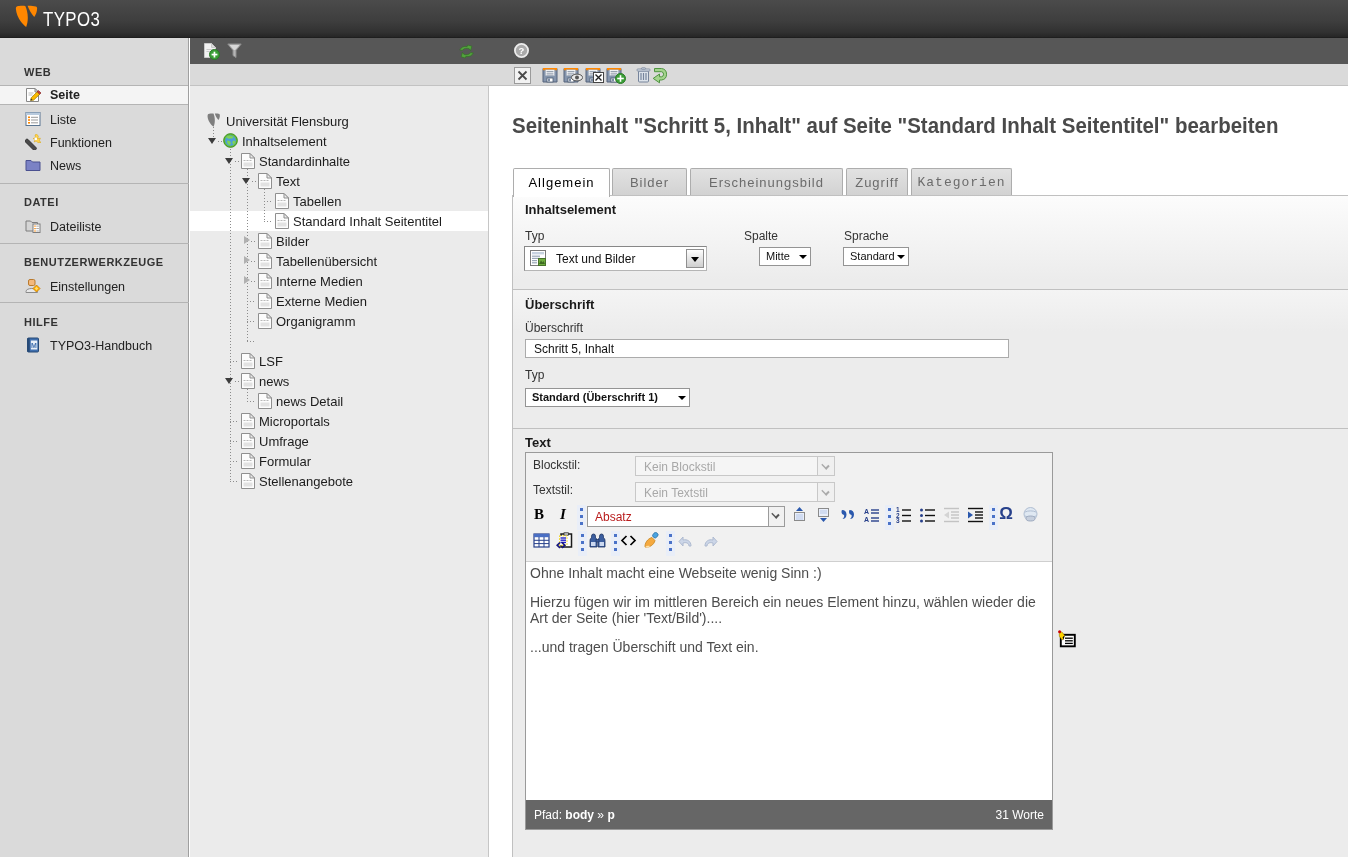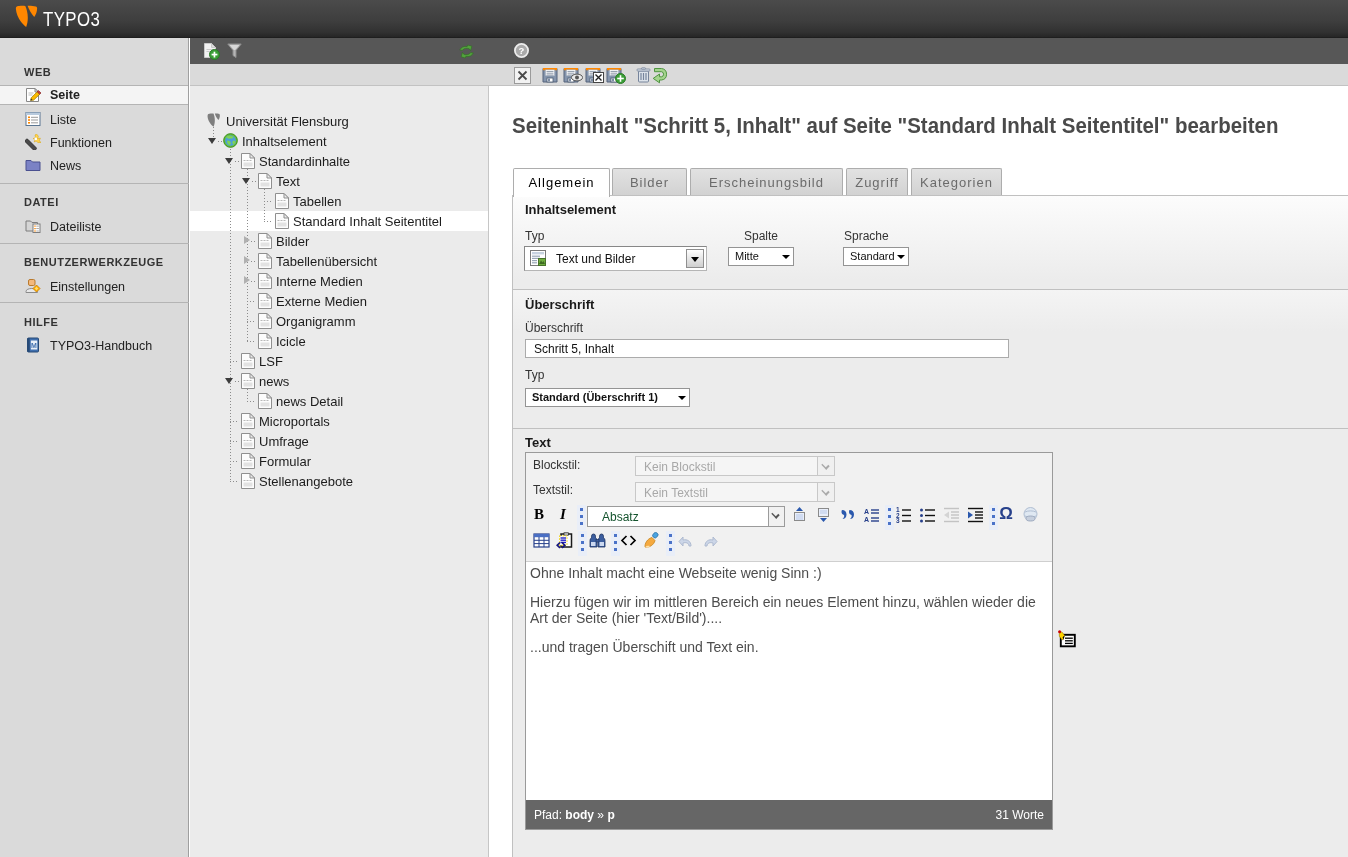--- a/index.html
+++ b/index.html
@@ -376,26 +376,20 @@
         <use href="#docicon"></use>
       </svg>
       <span class="abs" style="left:86px;top:3px">Externe Medien</span>
     </div>
   <div class="trow" style="left:0;top:225px;width:299px">
       <svg class="abs" style="left:68px;top:2px" width="14" height="16">
         <use href="#docicon"></use>
       </svg>
       <span class="abs" style="left:86px;top:3px">Organigramm</span>
     </div>
-  <div class="trow" style="left:0;top:245px;width:299px">
-      <svg class="abs" style="left:68px;top:2px" width="14" height="16">
-        <use href="#docicon"></use>
-      </svg>
-      <span class="abs" style="left:86px;top:3px">Icicle</span>
-    </div>
   <div class="trow" style="left:0;top:265px;width:299px">
       <svg class="abs" style="left:51px;top:2px" width="14" height="16">
         <use href="#docicon"></use>
       </svg>
       <span class="abs" style="left:69px;top:3px">LSF</span>
     </div>
   <div class="trow" style="left:0;top:285px;width:299px">
       <span class="arr-open" style="left:35px;top:7px"></span>
       <svg class="abs" style="left:51px;top:2px" width="14" height="16">
         <use href="#docicon"></use>
@@ -434,21 +428,21 @@
     </div>
 </div>
 
 <div id="content" class="abs">
   <div id="pagetitle">Seiteninhalt "Schritt 5, Inhalt" auf Seite "Standard Inhalt Seitentitel" bearbeiten</div>
 
   <div class="tab tabact" style="left:24px;width:97px;"><span>Allgemein</span></div>
   <div class="tab" style="left:123px;width:75px;"><span>Bilder</span></div>
   <div class="tab" style="left:201px;width:153px;"><span>Erscheinungsbild</span></div>
   <div class="tab" style="left:357px;width:62px;"><span>Zugriff</span></div>
-  <div class="tab" style="left:422px;width:91px;"><span>Kategorien</span></div>
+  <div class="tab" style="left:422px;width:101px;font-family:Liberation Mono, monospace;"><span>Kategorien</span></div>
 
   <div class="sect" style="top:109px;height:94px;background:linear-gradient(to bottom,#fcfcfc,#ececec 90%);">
     <div class="shdr" style="top:6px">Inhaltselement</div>
     <div class="flabel" style="left:12px;top:33px">Typ</div>
     <div class="flabel" style="left:231px;top:33px">Spalte</div>
     <div class="flabel" style="left:331px;top:33px">Sprache</div>
   </div>
 
   <div class="sect" style="top:203px;height:139px;background:linear-gradient(to bottom,#f4f4f4,#ececec 30%);">
     <div class="shdr" style="top:7px">Überschrift</div>
@@ -472,21 +466,21 @@
         </g>
       <rect x="8.5" y="8.5" width="7" height="7" fill="#6fae3f" stroke="#47722a"></rect>
       <path d="M9,14 L11,10.5 L12.5,12.5 L13.5,11 L15,14 Z" fill="#3f6b22"></path>
     </svg>
     <span class="abs" style="left:31px;top:5px;font-size:12px;color:#111">Text und Bilder</span>
     <div class="abs" style="right:2px;top:2px;width:18px;height:19px;border:1px solid #8f8f8f;background:linear-gradient(to bottom,#fefefe,#cfcfcf);">
       <div class="abs" style="left:4px;top:7px;width:0;height:0;border-left:4.5px solid transparent;border-right:4.5px solid transparent;border-top:5px solid #000;"></div>
     </div>
   </div>
 
-  <div class="wsel" style="left:239px;top:161px;width:66px;height:19px;">
+  <div class="wsel" style="left:270px;top:161px;width:52px;height:19px;">
       <span class="abs" style="left:6px;top:2px">Mitte</span>
       <span class="tri"></span>
     </div>
 
   <div class="wsel" style="left:354px;top:161px;width:66px;height:19px;">
       <span class="abs" style="left:6px;top:2px">Standard</span>
       <span class="tri"></span>
     </div>
 
   <div class="tinput" style="left:36px;top:253px;width:484px;height:19px;">
@@ -523,21 +517,21 @@
       <span style="position:absolute;left:8px;top:3px">Kein Textstil</span>
       <div class="rtrig">
           <div class="chev"></div>
         </div>
     </div>
 
     <div class="abs" style="left:4px;top:53px;width:18px;height:18px;font-family:'Liberation Serif',serif;font-weight:bold;font-size:15px;color:#000;text-align:center;">B</div>
     <div class="abs" style="left:30px;top:53px;width:14px;height:18px;font-family:'Liberation Serif',serif;font-style:italic;font-weight:bold;font-size:15px;color:#000;text-align:center;">I</div>
     <div class="rsep" style="left:51px;top:52px"></div>
     <div class="abs" style="left:61px;top:53px;width:198px;height:21px;background:#fff;border:1px solid #9b9b9b;">
-      <span class="abs" style="left:14px;top:3px;font-size:12px;color:#14532d">Absatz</span>
+      <span class="abs" style="left:7px;top:3px;font-size:12px;color:#b91c1c">Absatz</span>
       <div class="abs" style="right:0;top:0;width:16px;height:19px;background:#f1f1f1;border-left:1px solid #9b9b9b;">
         <div class="chev" style="left:3px;top:4px;border-color:#555"></div>
       </div>
     </div>
     <svg class="ricon" style="left:265px;top:53px" viewBox="0 0 17 17">
       <path d="M8.5,1 L12,5 L5,5 Z" fill="#2a58ad"></path>
       <rect x="3.5" y="6.5" width="10" height="8" fill="#e8eefa" stroke="#8a8a8a"></rect>
       <g stroke="#b9c9e8" stroke-width="1">
           <line x1="5" y1="9" x2="12" y2="9"></line>
           <line x1="5" y1="11" x2="12" y2="11"></line>

